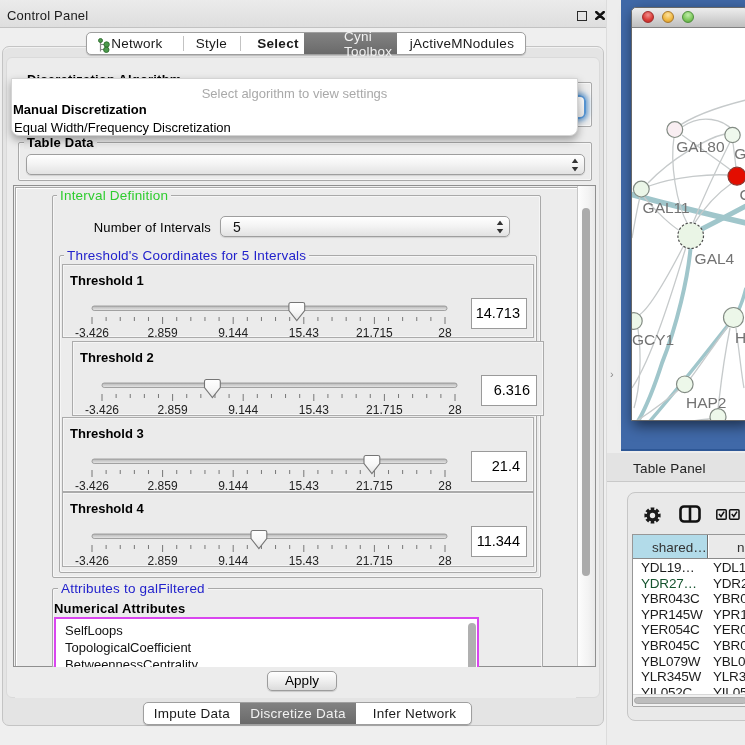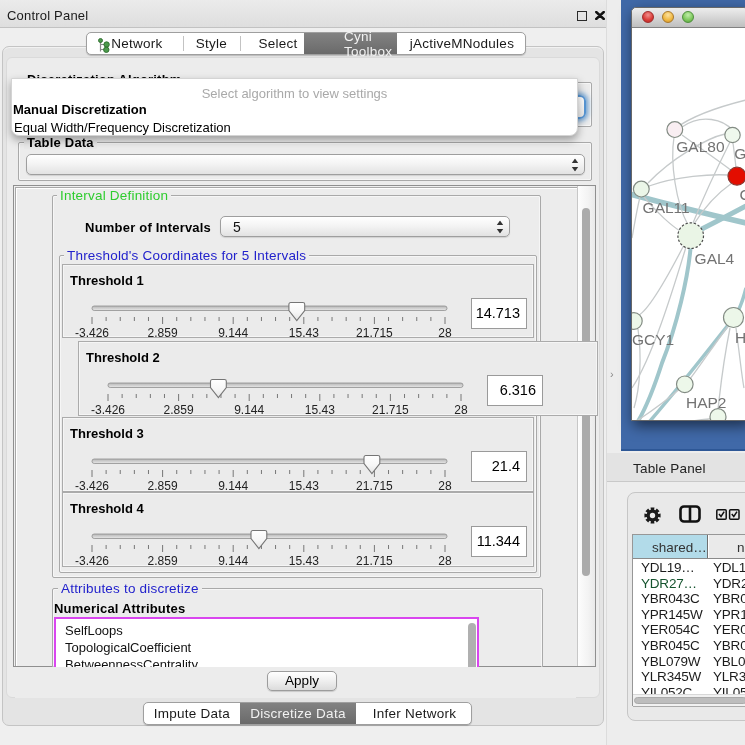--- a/index.html
+++ b/index.html
@@ -70,21 +70,21 @@
   border:1px solid #8f8f8f;
   box-shadow: inset 1px 1px 0 #efefef, inset 2px 2px 0 #a8a8a8, inset 3px 3px 0 #ffffff;"></div>
 
 <div class="abs" style="left:577px; top:186px; width:18px; height:480px;
   background:linear-gradient(90deg,#fdfdfd,#f3f3f3 60%, #e9e9e9); border-left:1px solid #c7c7c7;"></div>
 <div class="abs" style="left:582px; top:208px; width:8px; height:368px; background:#ababab; border-radius:4px;"></div>
 
 <div class="abs etched" style="left:52px; top:195px; width:489px; height:383px; border-radius:2px;"></div>
 <div class="glabel" style="left:57px; top:189px; color:#2ecc2e; font-weight:normal; font-size:13.5px;">Interval Definition</div>
 
-<div class="abs" style="left:60px; top:220px; width:151px; text-align:right; font-size:13px; font-weight:bold; letter-spacing:.2px;">Number of Intervals</div>
+<div class="abs" style="left:60px; top:220px; width:151px; text-align:right; font-size:13px; font-weight:normal; letter-spacing:.2px;">Number of Intervals</div>
 <div class="combo" style="left:220px; top:216px; width:290px; height:21px;">
   <div class="abs" style="left:12px; top:0; line-height:21px; font-size:14px; color:#111;">5</div>
   <div class="ar">
       <svg width="8" height="13" viewBox="0 0 8 13">
         <path d="M4,0 L7.2,4.4 L0.8,4.4 Z" fill="#333"></path>
         <path d="M4,13 L7.2,8.6 L0.8,8.6 Z" fill="#333"></path>
       </svg>
     </div>
 </div>
 
@@ -136,21 +136,21 @@
       <path transform="translate(225.4,9)" d="M2.3,0.5 H14.5 A1.8,1.8 0 0 1 16.3,2.3 V8.6 L8.4,18.6 L0.5,8.6 V2.3 A1.8,1.8 0 0 1 2.3,0.5 Z" fill="url(#th263.5)" stroke="#757575" stroke-width="1.1"></path>
       <text x="29" y="43.5" font-size="12" font-family="Liberation Sans" text-anchor="middle" fill="#222">-3.426</text>
         <text x="99.6" y="43.5" font-size="12" font-family="Liberation Sans" text-anchor="middle" fill="#222">2.859</text>
         <text x="170.2" y="43.5" font-size="12" font-family="Liberation Sans" text-anchor="middle" fill="#222">9.144</text>
         <text x="240.8" y="43.5" font-size="12" font-family="Liberation Sans" text-anchor="middle" fill="#222">15.43</text>
         <text x="311.4" y="43.5" font-size="12" font-family="Liberation Sans" text-anchor="middle" fill="#222">21.715</text>
         <text x="382" y="43.5" font-size="12" font-family="Liberation Sans" text-anchor="middle" fill="#222">28</text>
     </svg>
     <div class="valbox">14.713</div>
   </div>
-    <div class="tpanel" style="left:78px; top:341px; width:520px; height:74.5px;">
+    <div class="tpanel" style="left:72px; top:341px; width:472px; height:74.5px;">
     <div class="ptitle">Threshold 2</div>
     <svg width="472" height="46" style="position:absolute; left:0; top:28px;" viewBox="0 0 472 46">
       <rect x="29" y="13" width="355" height="4.5" rx="2.2" fill="url(#trk341)" stroke="#8e8e8e" stroke-width="0.8"></rect>
       <defs>
         <linearGradient id="trk341" x1="0" y1="0" x2="0" y2="1">
           <stop offset="0" stop-color="#b5b5b5"></stop>
             <stop offset="1" stop-color="#e8e8e8"></stop>
         </linearGradient>
         <linearGradient id="th341" x1="0" y1="0" x2="0" y2="1">
           <stop offset="0" stop-color="#ffffff"></stop>
@@ -292,21 +292,21 @@
         <text x="170.2" y="43.5" font-size="12" font-family="Liberation Sans" text-anchor="middle" fill="#222">9.144</text>
         <text x="240.8" y="43.5" font-size="12" font-family="Liberation Sans" text-anchor="middle" fill="#222">15.43</text>
         <text x="311.4" y="43.5" font-size="12" font-family="Liberation Sans" text-anchor="middle" fill="#222">21.715</text>
         <text x="382" y="43.5" font-size="12" font-family="Liberation Sans" text-anchor="middle" fill="#222">28</text>
     </svg>
     <div class="valbox">11.344</div>
   </div>
   </div>
 
 <div class="abs etched" style="left:52px; top:588px; width:491px; height:100px; border-radius:2px;"></div>
-<div class="glabel" style="left:58px; top:582px; color:#2222cc; font-weight:normal; font-size:13.5px;">Attributes to discretize</div>
+<div class="glabel" style="left:58px; top:582px; color:#2222cc; font-weight:normal; font-size:13.5px;">Attributes to galFiltered</div>
 <div class="abs" style="left:54px; top:601px; font-size:13px; font-weight:bold; letter-spacing:.2px;">Numerical Attributes</div>
 <div class="abs" style="left:54px; top:617px; width:425px; height:60px; background:#fff; border:2px solid #d946ef;">
   <div style="padding:3px 0 0 9px; font-size:13px; line-height:17px; color:#111;">SelfLoops<br>TopologicalCoefficient<br>BetweennessCentrality</div>
   <div class="abs" style="right:1px; top:4px; width:8px; height:56px; background:#b0b0b0; border-radius:4px;"></div>
 </div>
 
 <div class="abs" style="left:15px; top:667px; width:561px; height:31px; background:#ececec;"></div>
 
 <div class="abs" style="left:267px; top:671px; width:70px; height:20px; border:1px solid #9c9c9c;
   border-radius:5px; background:linear-gradient(#ffffff,#efefef 50%,#dcdcdc);
@@ -322,21 +322,21 @@
   <div class="tseg" style="left:0; width:96px; padding-left:4px;">Network</div>
   <svg class="abs" style="left:10.5px; top:4.5px;" width="13" height="15" viewBox="0 0 13 15">
     <path d="M2.5,3 L2.5,13.5 M2.5,6.5 L7.8,6.5 M2.5,11.5 L7.8,11.5" stroke="#8a8a8a" stroke-width="1.2" fill="none"></path>
     <circle cx="2.5" cy="2.5" r="2" fill="#4d9b4d" stroke="#2d6b2d" stroke-width="0.9"></circle>
     <circle cx="8.6" cy="6.5" r="2.7" fill="#4d9b4d" stroke="#2d6b2d" stroke-width="0.9"></circle>
     <circle cx="8.3" cy="11.8" r="2.7" fill="#4d9b4d" stroke="#2d6b2d" stroke-width="0.9"></circle>
   </svg>
   <div class="tdiv" style="left:96px;"></div>
   <div class="tseg" style="left:96px; width:57px;">Style</div>
   <div class="tdiv" style="left:153px;"></div>
-  <div class="tseg" style="left:153px; width:76px;">Select</div>
+  <div class="tseg" style="left:153px; width:76px;font-weight:bold;">Select</div>
   <div class="tseg tdark" style="left:217px; width:93px;padding-left:40px;">Cyni Toolbox</div>
   <div class="tseg" style="left:310px; width:130px;">jActiveMNodules</div>
 </div>
 
 <div class="abs" style="left:11px; top:78px; width:567px; height:58px; background:#fff;
   border:1px solid #d4d4d4; border-radius:0 0 8px 8px;
   box-shadow:0 4px 8px rgba(0,0,0,.34);"></div>
 <div class="abs" style="left:11px; top:86px; width:567px; text-align:center; font-size:13px; color:#a9a9a9;">Select algorithm to view settings</div>
 <div class="abs" style="left:13px; top:102px; font-size:13px; font-weight:bold; color:#000;">Manual Discretization</div>
 <div class="abs" style="left:14px; top:120px; font-size:13px; color:#000;">Equal Width/Frequency Discretization</div>

